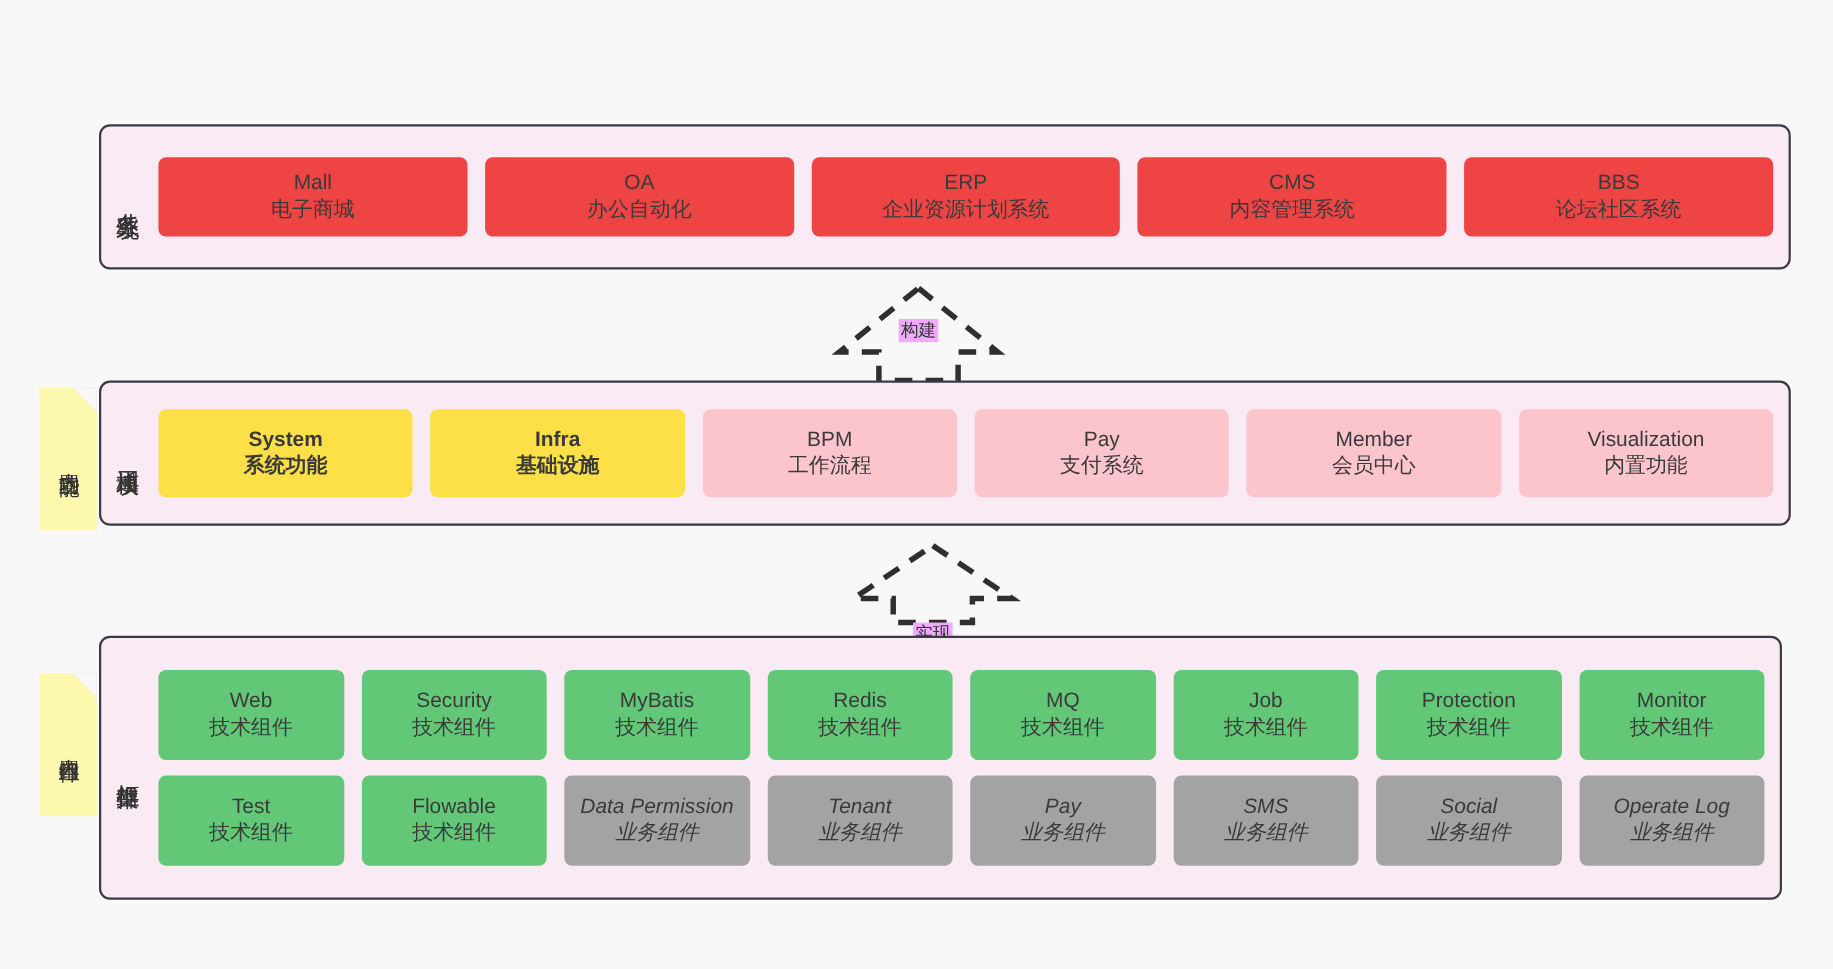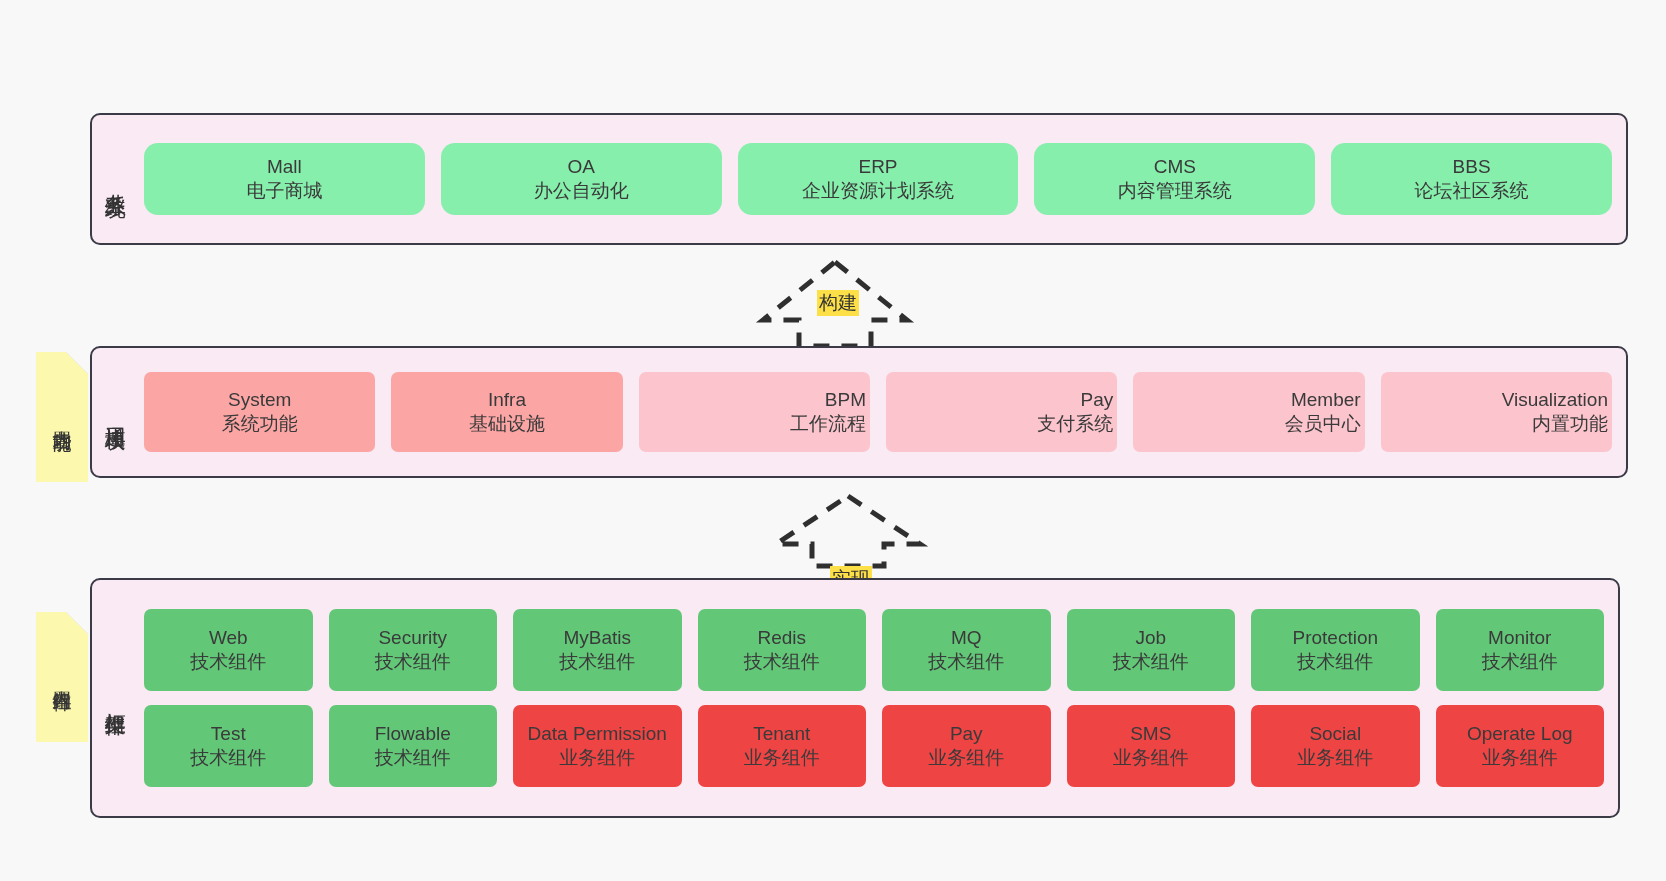--- a/index.html
+++ b/index.html
@@ -63,25 +63,25 @@
     line-height:1.28;
     color:#3a3a3a;
     padding:6px 4px;
     box-sizing:border-box;
     user-select:none;
   }
   .cell .en{display:block;}
   .cell .cn{display:block;}
 
   
-  .c-blue      {background:#86efac;border-radius:14px;}
-  .c-red       {background:#fca5a5;}
-  .c-pink      {background:#fcc5cd;align-items:flex-end;}
+  .c-blue      {background:#ef4444;}
+  .c-red       {background:#fde047;font-weight:bold;}
+  .c-pink      {background:#fcc5cd;}
   .c-green     {background:#62c878;text-align:right;}
-  .c-greenlite {background:#ef4444;}
+  .c-greenlite {background:#a3a3a3;font-style:italic;}
 
   
   #layer-business{left:90px;top:113px;width:1538px;height:132px;}
   #layer-business .cell{height:72px;}
 
   #layer-common{left:90px;top:346px;width:1538px;height:132px;}
   #layer-common .cell{height:80px;}
 
   #layer-framework{left:90px;top:578px;width:1530px;height:240px;}
   #layer-framework .cell{height:82px;}
@@ -122,23 +122,23 @@
     border-bottom:22px solid transparent;
   }
   #sticky-common{left:36px;top:352px;height:130px;}
   #sticky-framework{left:36px;top:612px;height:130px;}
 
   
   .arrow{position:absolute;}
   .arrow svg{display:block;overflow:visible;}
   .arrow-label{
     position:absolute;
-    font-size:19px;
+    font-size:16px;
     color:#333;
-    background:#fde047;
+    background:#f0abfc;
     padding:0 2px;
     white-space:nowrap;
     user-select:none;
   }
   #arrow-build{left:755px;top:258px;width:160px;height:92px;}
   #arrow-build .arrow-label{left:62px;top:32px;}
   #arrow-impl{left:768px;top:492px;width:160px;height:78px;}
   #arrow-impl .arrow-label{left:62px;top:26px;margin-top:48px;}
 </style>
 </head>

